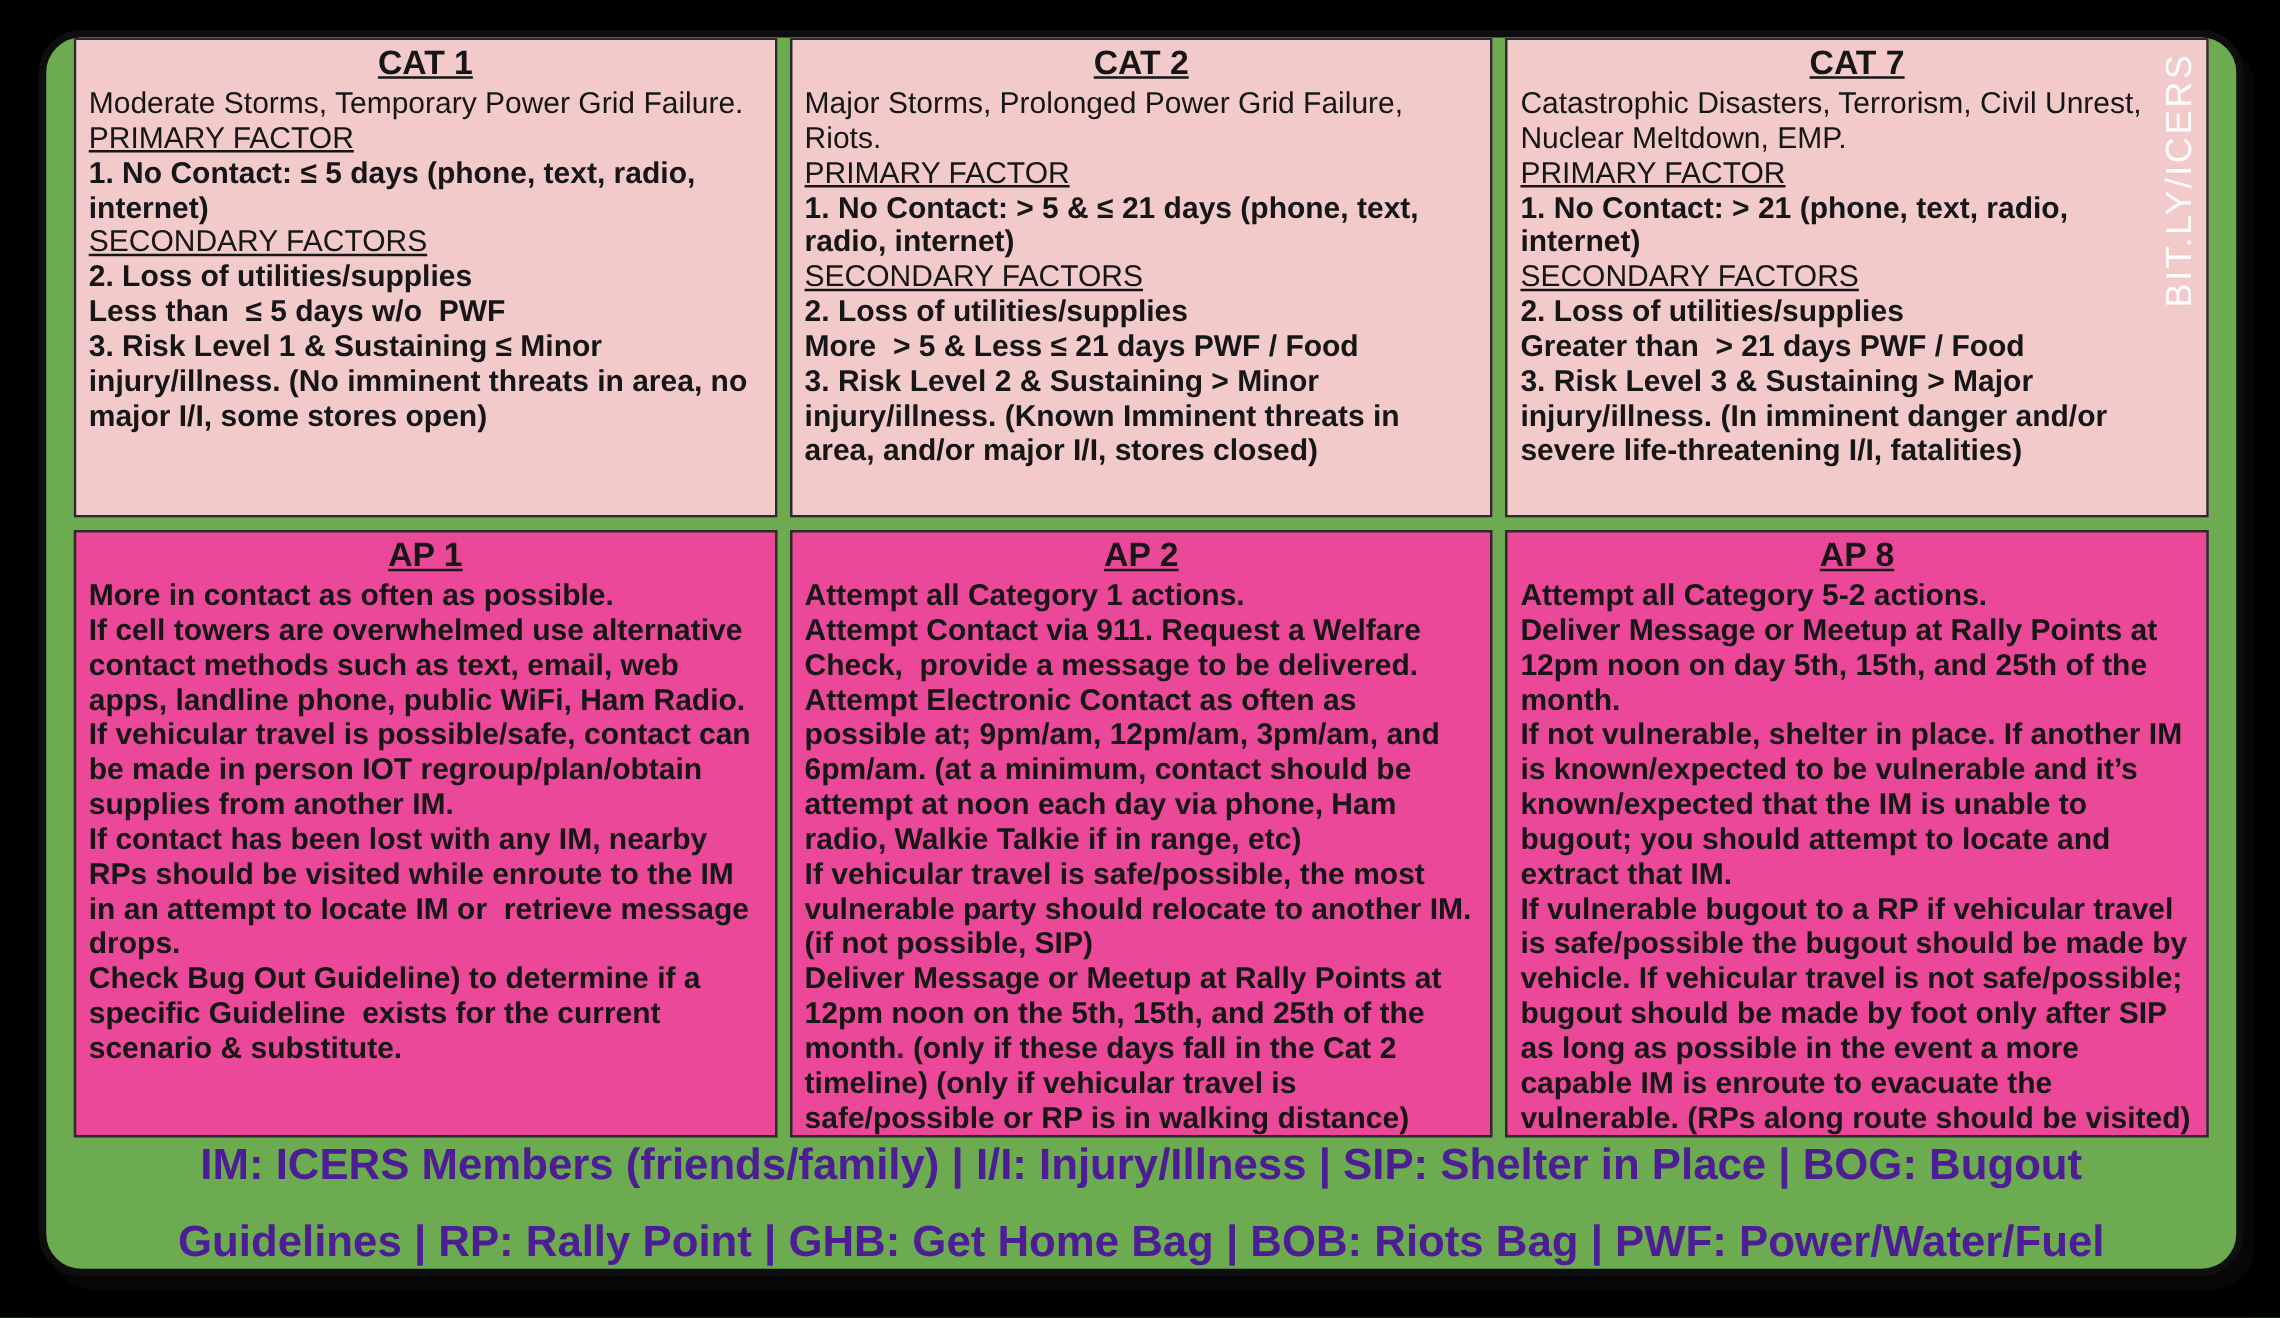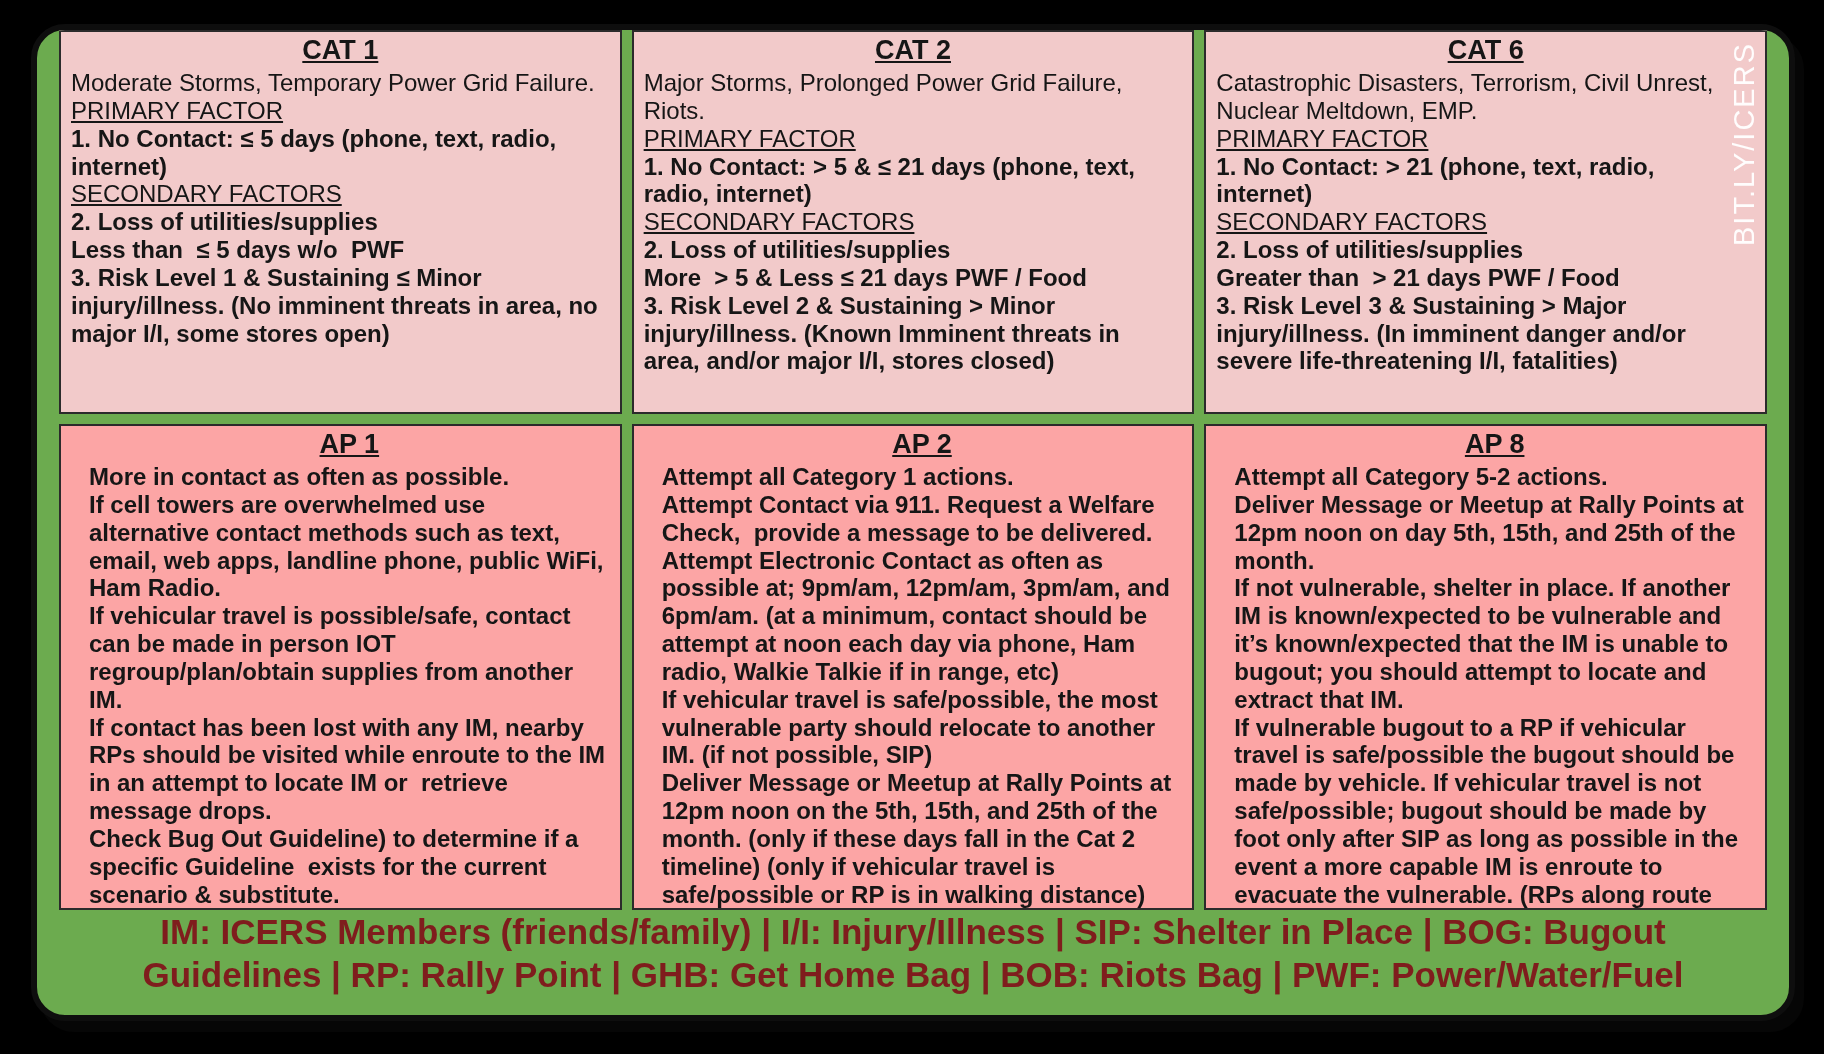--- a/index.html
+++ b/index.html
@@ -6,33 +6,33 @@
   .stage{position:relative;width:1824px;height:1054px;background:#000;overflow:hidden;
          font-family:"Liberation Sans","DejaVu Sans",sans-serif;border-radius:28px;}
   .card{position:absolute;left:31px;top:24px;width:1764px;height:997px;
         background:#6cab4f;border:6px solid #0e0e0e;border-radius:34px;
         box-sizing:border-box;overflow:hidden;box-shadow:9px 11px 0 #060606;}
   .grid{margin:0 22px;display:grid;grid-template-columns:repeat(3,1fr);
         grid-template-rows:384px 486px;gap:10px;}
   .cell{box-sizing:border-box;border:2px solid #2b2b2b;padding:1px 10px 4px;
         overflow:hidden;color:#161616;font-size:24px;line-height:1.16;}
   .cat{background:#f2caca;}
-  .ap{background:#fca5a5;padding-left:28px;}
+  .ap{background:#ec4899;}
   .cat3{position:relative;}
   .cell-title{font-weight:700;text-decoration:underline;text-align:center;
         font-size:27px;line-height:1.3;margin-bottom:1px;}
   .desc{font-weight:400;white-space:pre-wrap;}
   .factor-label{font-weight:400;text-decoration:underline;}
   .b{font-weight:700;white-space:pre-wrap;}
   .para{font-weight:700;white-space:pre-wrap;}
   .watermark{position:absolute;top:10px;right:3px;writing-mode:vertical-rl;
         transform:rotate(180deg);color:rgba(255,255,255,0.95);font-size:29px;
         letter-spacing:2px;font-weight:400;}
-  .footer{height:105px;display:flex;flex-direction:column;justify-content:flex-start;
-        align-items:center;text-align:center;color:#7f1d1d;font-weight:700;
+  .footer{height:105px;display:flex;flex-direction:column;justify-content:space-between;
+        align-items:center;text-align:center;color:#4c1d95;font-weight:700;
         font-size:35px;line-height:1.24;}
 </style>
 </head>
 <body>
 
 <div class="stage">
   <div class="card">
     <div class="grid">
 
       <div class="cell cat">
@@ -52,21 +52,21 @@
         <div class="factor-label">PRIMARY FACTOR</div>
         <div class="b">1. No Contact: &gt; 5 &amp; ≤ 21 days (phone, text, radio, internet)</div>
         <div class="factor-label">SECONDARY FACTORS</div>
         <div class="b">2. Loss of utilities/supplies</div>
         <div class="b">More  &gt; 5 &amp; Less ≤ 21 days PWF / Food</div>
         <div class="b">3. Risk Level 2 &amp; Sustaining &gt; Minor injury/illness. (Known Imminent threats in area, and/or major I/I, stores closed)</div>
       </div>
 
       <div class="cell cat cat3">
         <div class="watermark">BIT.LY/ICERS</div>
-        <div class="cell-title">CAT 6</div>
+        <div class="cell-title">CAT 7</div>
         <div class="desc">Catastrophic Disasters, Terrorism, Civil Unrest, Nuclear Meltdown, EMP.</div>
         <div class="factor-label">PRIMARY FACTOR</div>
         <div class="b">1. No Contact: &gt; 21 (phone, text, radio, internet)</div>
         <div class="factor-label">SECONDARY FACTORS</div>
         <div class="b">2. Loss of utilities/supplies</div>
         <div class="b">Greater than  &gt; 21 days PWF / Food</div>
         <div class="b">3. Risk Level 3 &amp; Sustaining &gt; Major injury/illness. (In imminent danger and/or severe life-threatening I/I, fatalities)</div>
       </div>
 
       <div class="cell ap">

